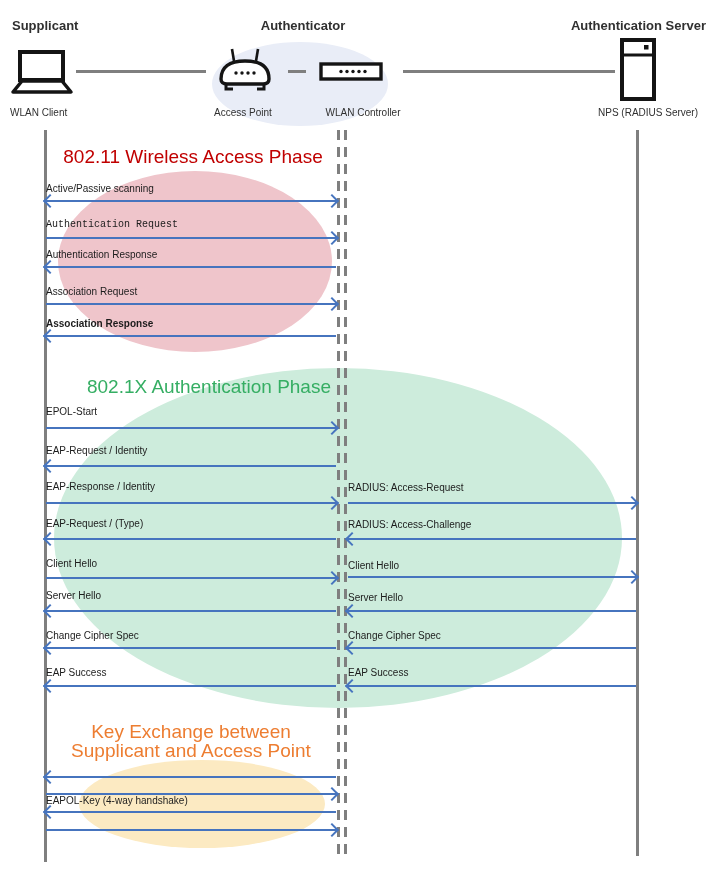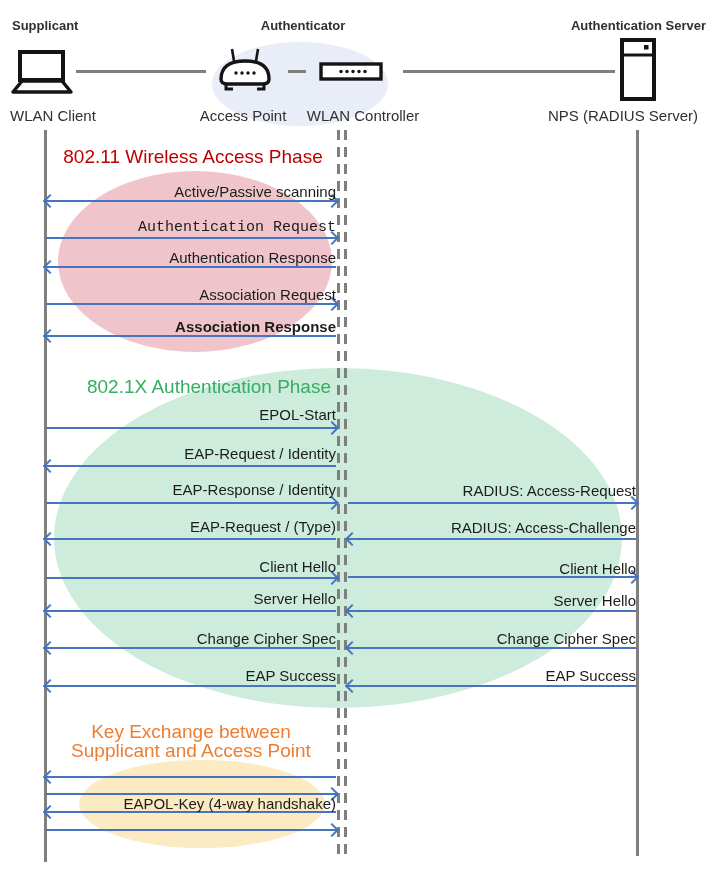--- a/index.html
+++ b/index.html
@@ -4,32 +4,32 @@
 <style>
   html,body{margin:0;padding:0;background:#fff;}
   .canvas{position:relative;width:713px;height:875px;background:#fff;overflow:hidden;
           font-family:"Liberation Sans",sans-serif;color:#212121;}
   .ellipse{position:absolute;border-radius:50%;z-index:0;}
   .el-auth{left:212px;top:42px;width:176px;height:84px;}
   .el-p1{left:58px;top:171px;width:274px;height:181px;}
   .el-p2{left:54px;top:368px;width:568px;height:340px;}
   .el-p3{left:79px;top:760px;width:246px;height:88px;}
   .role-label{position:absolute;top:18px;font-size:13px;color:#303030;z-index:2;white-space:nowrap;font-weight:bold;}
-  .dev-label{position:absolute;top:107px;font-size:15px;color:#303030;z-index:2;white-space:nowrap;}
+  .dev-label{position:absolute;top:107px;font-size:10px;color:#303030;z-index:2;white-space:nowrap;}
   .icon{position:absolute;z-index:2;}
   .connector{position:absolute;top:70px;height:3px;background:#7F7F7F;z-index:1;}
   .lifeline{position:absolute;top:130px;height:730px;width:3px;background:#7F7F7F;z-index:3;}
   .lifeline.dashed{background:none;background-image:repeating-linear-gradient(to bottom,
       #7F7F7F 0px,#7F7F7F 10px,transparent 10px,transparent 17px);}
   .phase-title{position:absolute;font-size:19px;text-align:center;z-index:5;line-height:19px;white-space:nowrap;}
   .arrow{position:absolute;height:2px;background:#4674BE;z-index:4;}
   .ah{position:absolute;width:8px;height:8px;border-top:2.4px solid #4674BE;border-right:2.4px solid #4674BE;top:-3.6px;}
   .ah.right{right:-1px;transform:rotate(45deg);}
   .ah.left{left:-1px;transform:rotate(-135deg);}
-  .msg-label{position:absolute;text-align:right;font-size:15px;color:#1c1c1c;z-index:5;white-space:nowrap;}
+  .msg-label{position:absolute;text-align:left;font-size:10px;color:#1c1c1c;z-index:5;white-space:nowrap;}
 </style>
 </head>
 <body>
 
 <div class="canvas">
 
   <div class="ellipse el-auth" style="background: rgb(233, 237, 247);"></div>
   <div class="ellipse el-p1" style="background: rgb(239, 197, 203);"></div>
   <div class="ellipse el-p2" style="background: rgb(205, 236, 220);"></div>
   <div class="ellipse el-p3" style="background: rgb(252, 234, 194);"></div>

